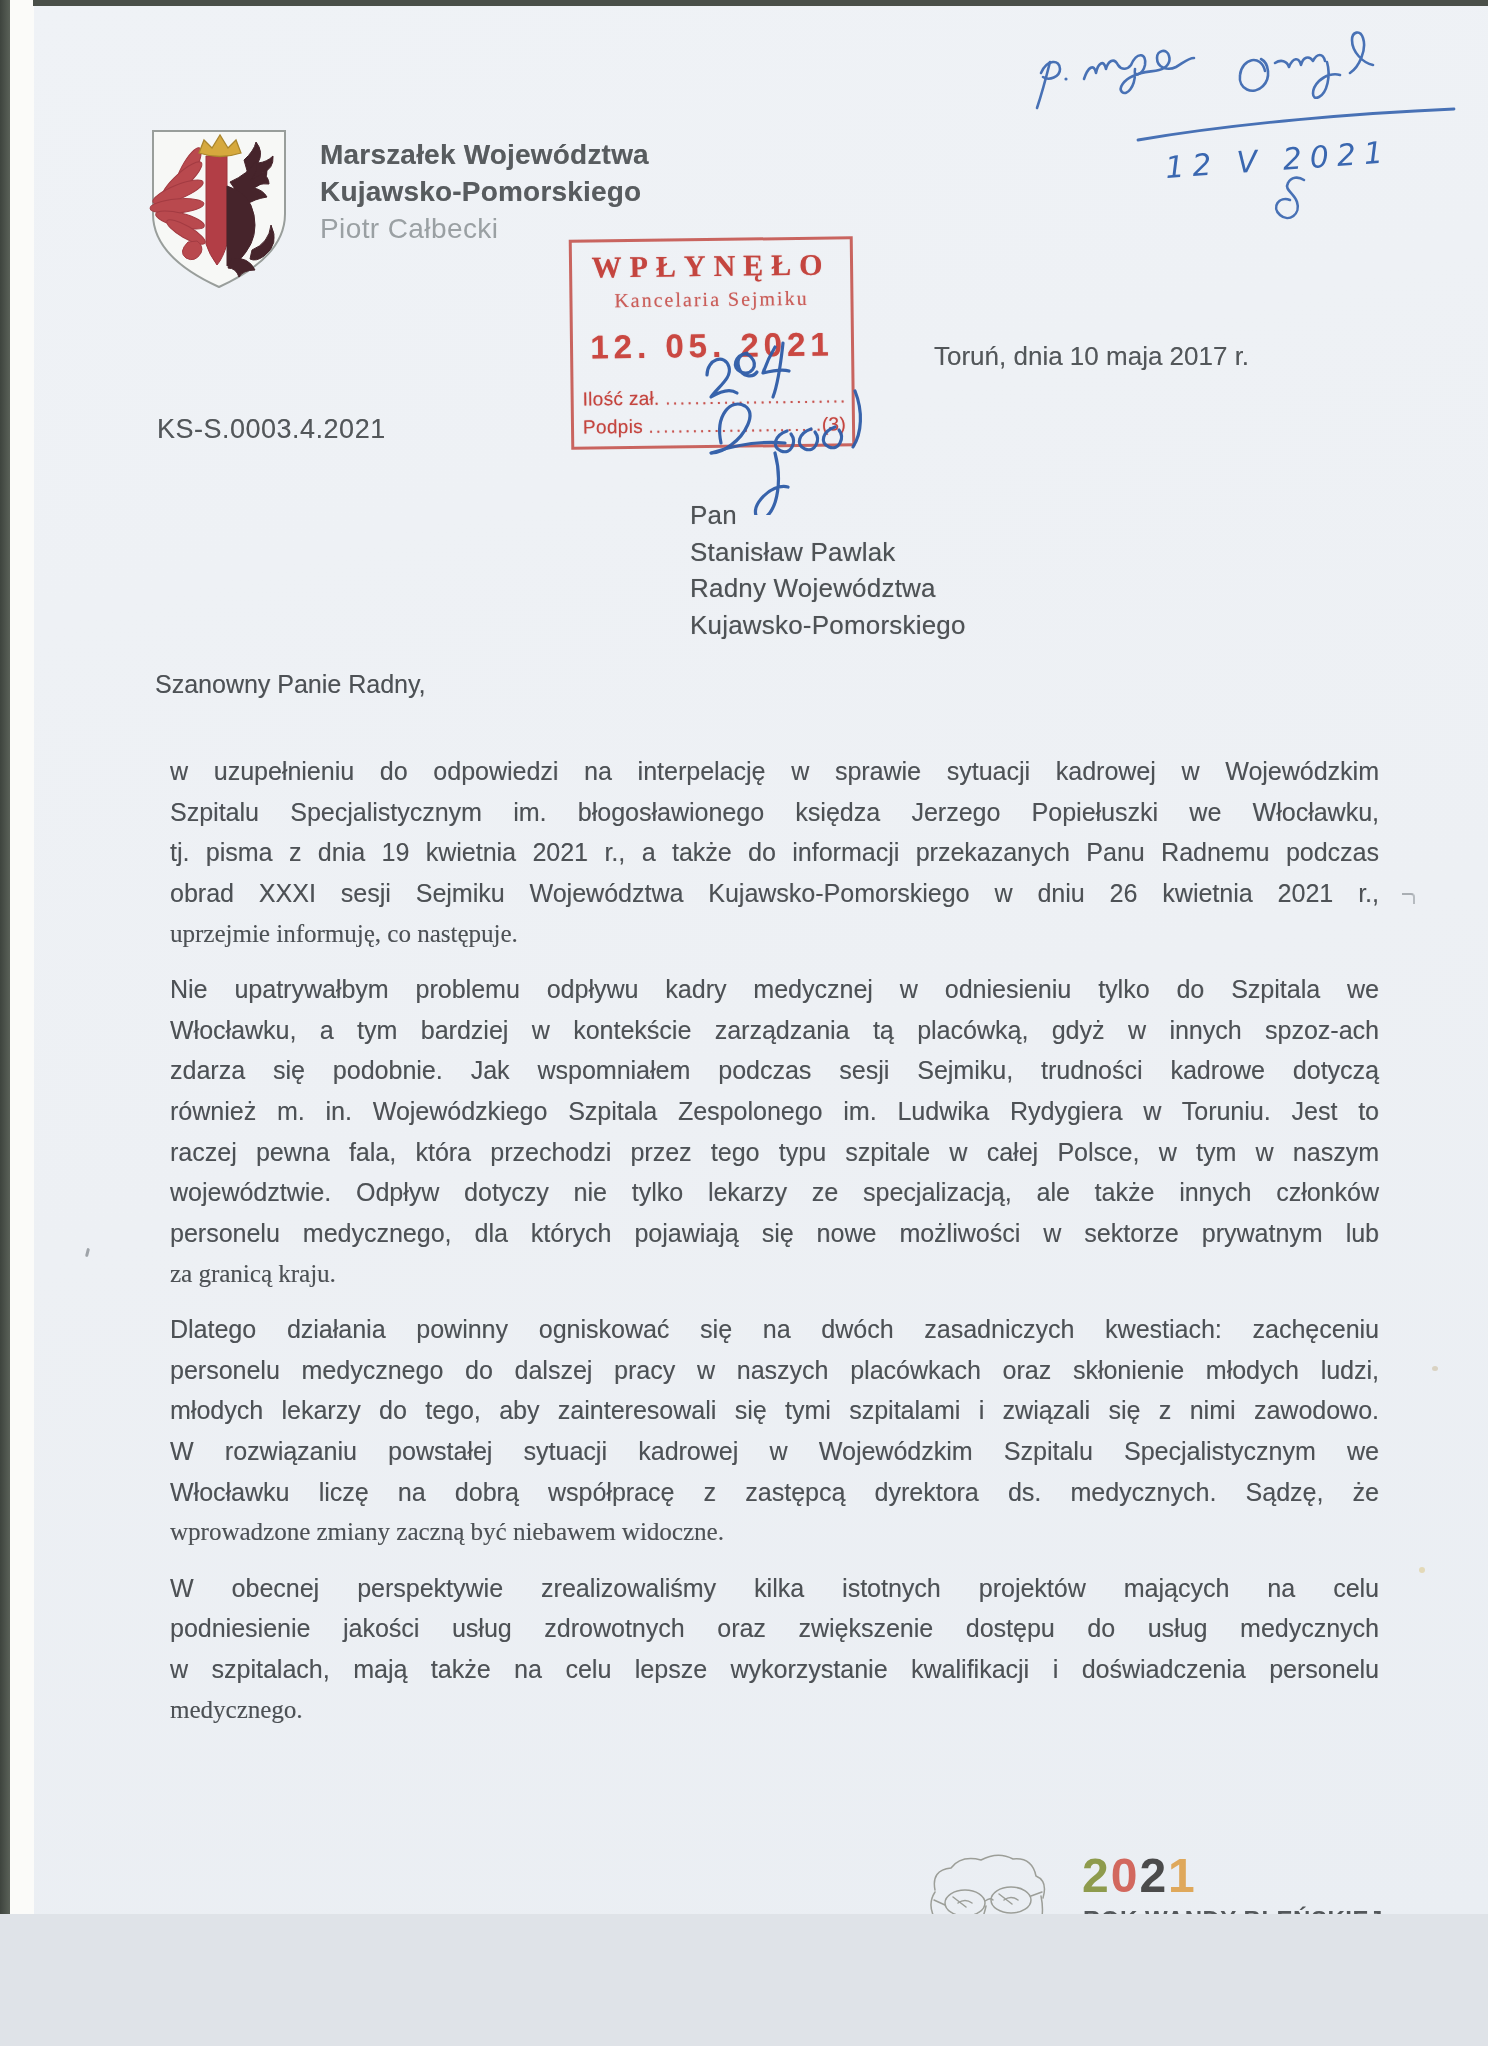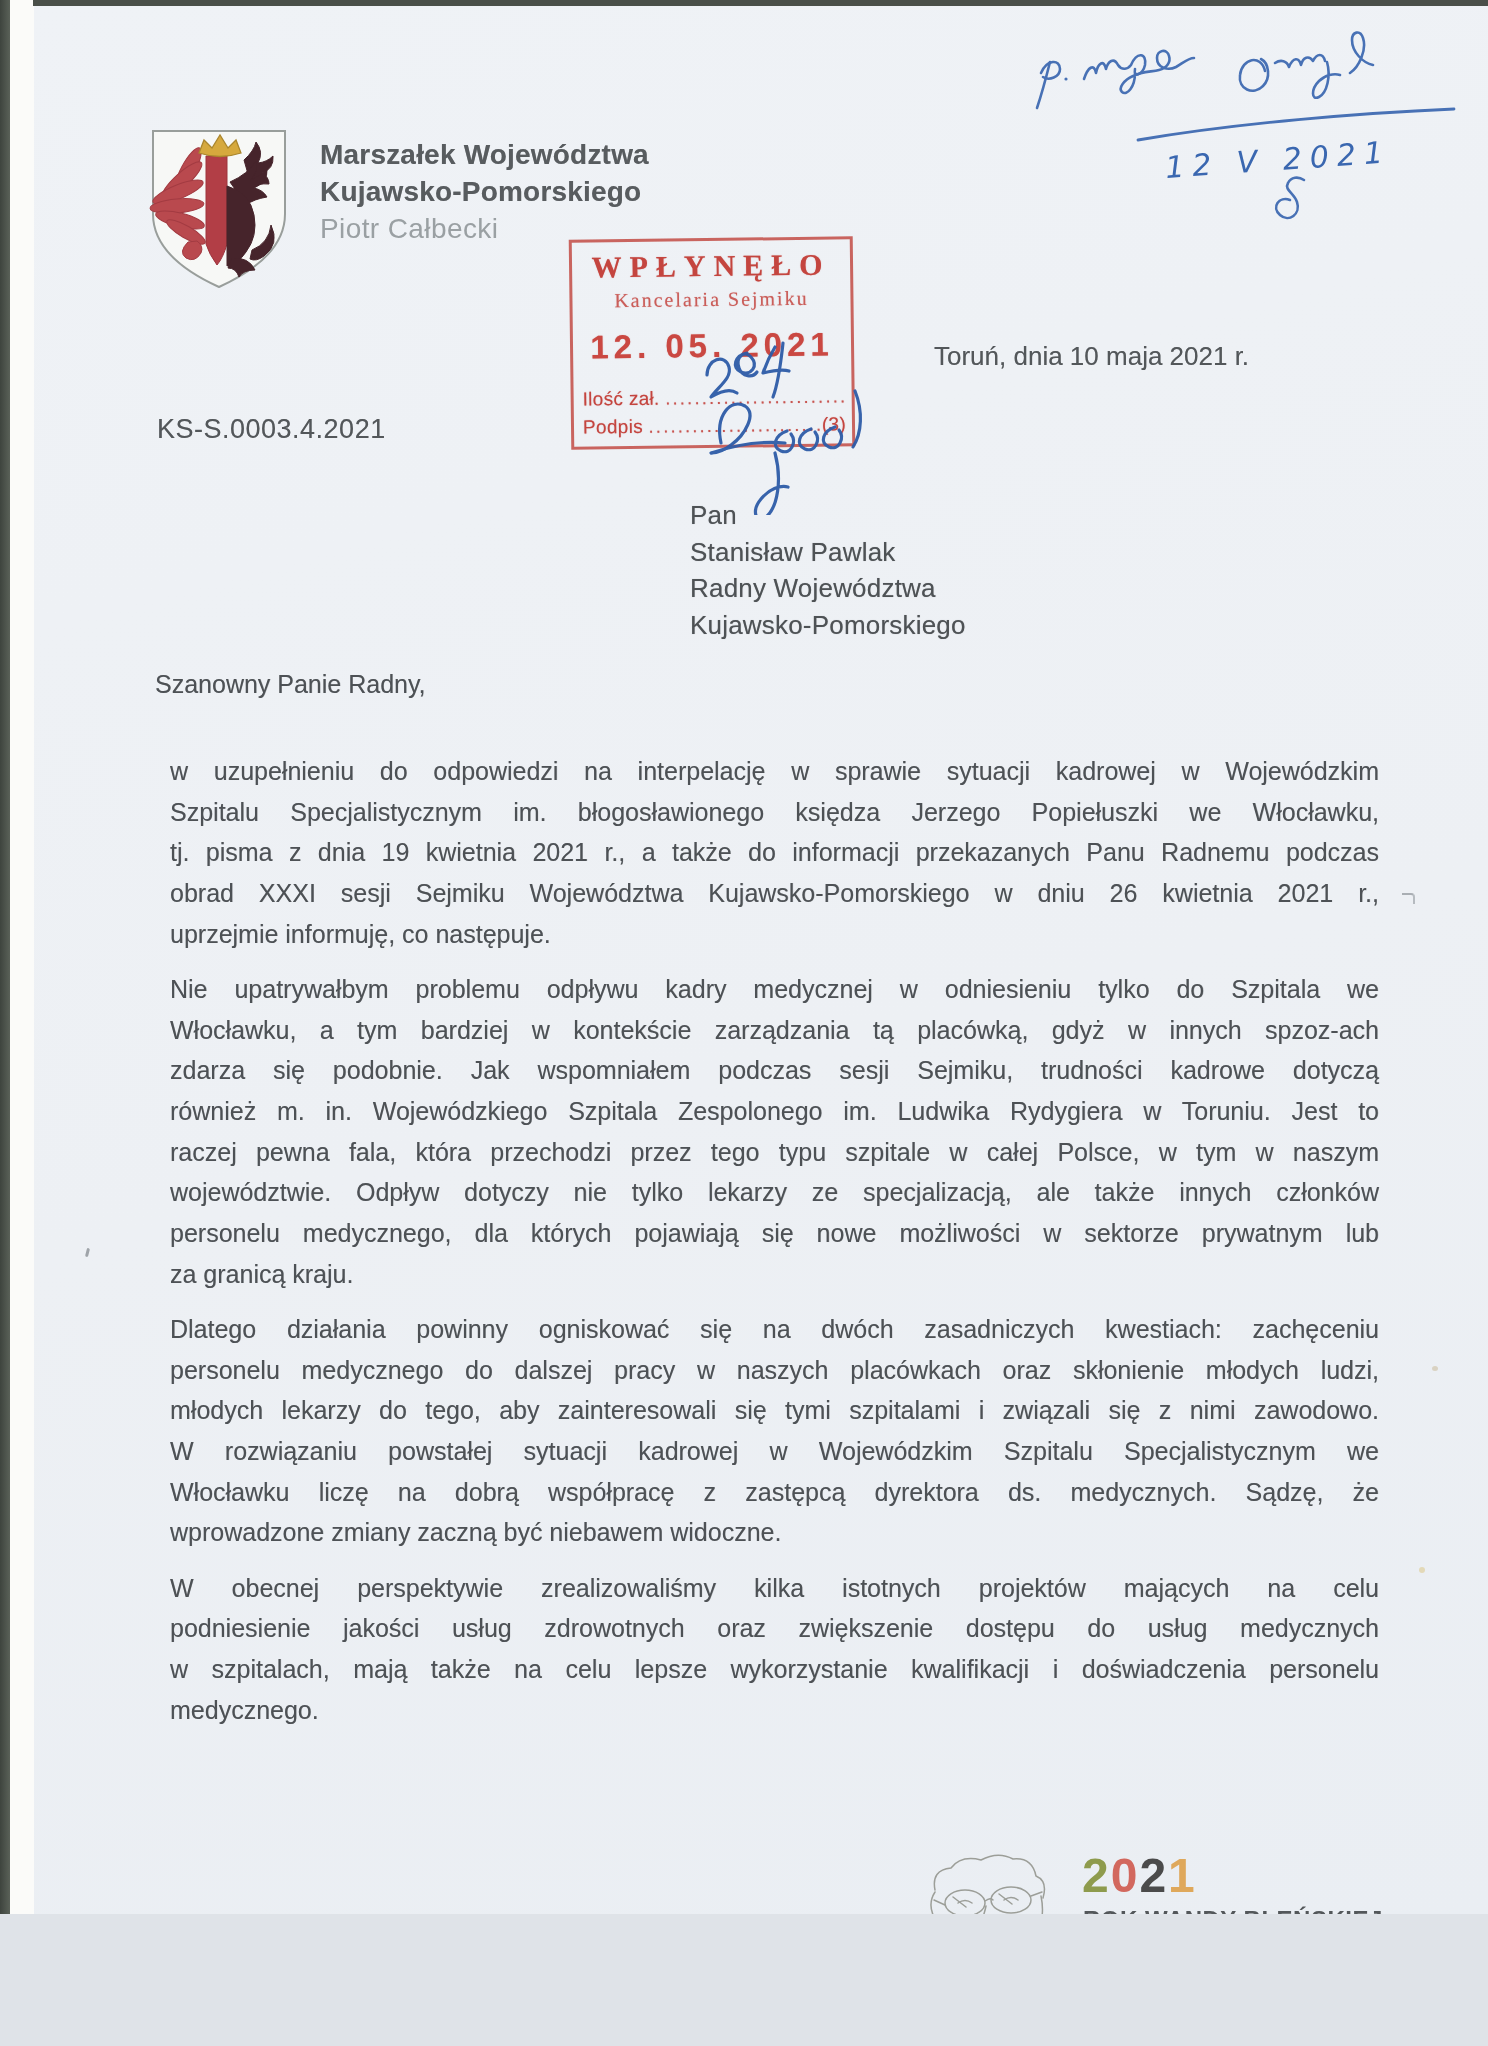--- a/index.html
+++ b/index.html
@@ -53,21 +53,21 @@
   
   .recipient{position:absolute;left:690px;top:497px;font-size:26px;font-weight:normal;
              line-height:36.5px;color:#4e5255;letter-spacing:.2px;text-shadow:0 0 .7px rgba(78,82,85,.5);}
 
   
   .body-block{position:absolute;left:155px;top:664px;width:1224px;color:#4d5155;
               font-size:25px;text-shadow:.3px .3px .6px rgba(77,81,85,.38);}
   .salutation{line-height:41px;margin-bottom:46px;}
   .paragraph{margin-bottom:14.4px;}
   .bline{line-height:40.7px;text-align:justify;text-align-last:justify;margin-left:15px;}
-  .bline.last{text-align-last:auto;}
+  .bline.last{text-align-last:auto;font-family:Liberation Serif, serif;}
 
   
   .sketch{position:absolute;left:913px;top:1850px;}
   .logo-year{position:absolute;left:1082px;top:1852px;font-size:48px;font-weight:bold;letter-spacing:2px;line-height:1;}
   .logo-line1{position:absolute;left:1083px;top:1906px;font-size:24px;font-weight:bold;color:#53575a;letter-spacing:.5px;}
   .logo-line2{position:absolute;left:1083px;top:1936px;font-size:21px;color:#7e8386;letter-spacing:1.2px;font-weight:bold;}
 </style>
 </head>
 <body>
 
@@ -156,21 +156,21 @@
       <path d="M56,128 c30,-10 54,-12 74,-10"></path>
       <path d="M132,106 c-12,4 -16,16 -6,20 c10,4 16,-9 10,-17"></path>
       <path d="M156,104 c-12,4 -16,16 -6,20 c10,4 16,-9 10,-17"></path>
       <path d="M180,102 c-12,4 -16,16 -6,20 c10,4 16,-9 10,-17"></path>
       <path d="M200,66 c8,20 7,42 -2,56"></path>
       <path d="M120,128 c7,26 3,54 -9,64 c-10,8 -15,-6 -5,-18 c8,-10 19,-14 27,-12"></path>
     </g>
   <text x="46" y="58" transform="rotate(-6 46 58)" fill="none"></text>
     </svg>
 
-  <div class="dateline">Toruń, dnia 10 maja 2021 r.</div>
+  <div class="dateline">Toruń, dnia 10 maja 2017 r.</div>
   <div class="refnum">KS-S.0003.4.2021</div>
 
   <div class="recipient">
     <div>Pan</div>
     <div>Stanisław Pawlak</div>
     <div>Radny Województwa</div>
     <div>Kujawsko-Pomorskiego</div>
   </div>
 
   <div class="body-block">

